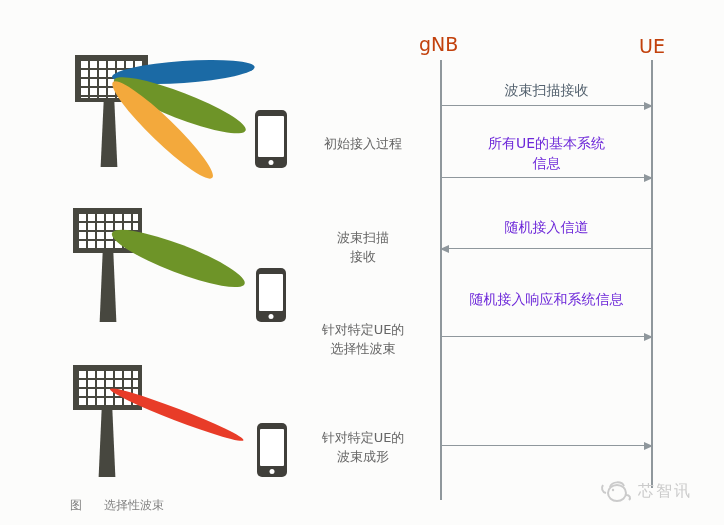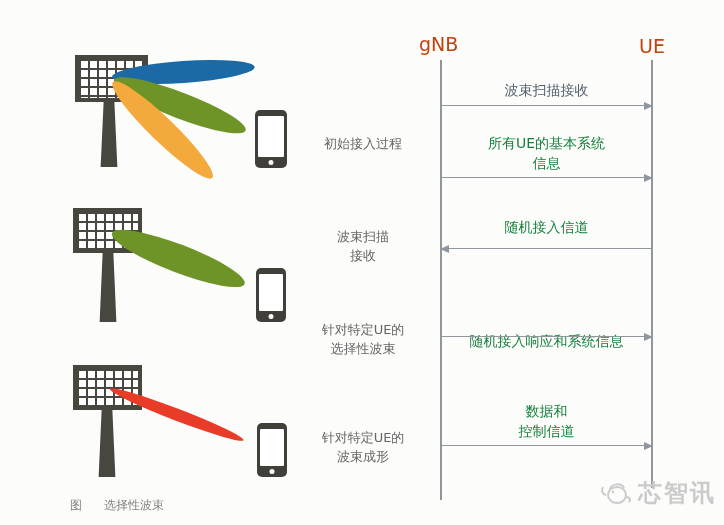--- a/index.html
+++ b/index.html
@@ -32,40 +32,40 @@
   .beam-label{
     position:absolute;left:298px;width:130px;text-align:center;
     color:#666666;font-size:13px;line-height:19px;white-space:pre-line;
   }
 
   
   .actor{position:absolute;color:#c2410c;font-size:19px;}
   .lifeline{position:absolute;width:2px;background:#8f979c;}
   .msg-label{
     position:absolute;left:441px;width:211px;text-align:center;
-    color:#15803d;font-size:14px;line-height:20px;white-space:pre-line;
+    color:#6d28d9;font-size:14px;line-height:20px;white-space:pre-line;
   }
   .msg-label.slate{color:#54626f;}
   .arrow{position:absolute;left:441px;width:211px;height:1px;background:#8f979c;}
   .arrow.right::after{
     content:"";position:absolute;right:-1px;top:-3.5px;width:0;height:0;
     border-left:9px solid #8f979c;border-top:4px solid transparent;border-bottom:4px solid transparent;
   }
   .arrow.left::before{
     content:"";position:absolute;left:-1px;top:-3.5px;width:0;height:0;
     border-right:9px solid #8f979c;border-top:4px solid transparent;border-bottom:4px solid transparent;
   }
 
   
   .caption{position:absolute;left:70px;top:497px;color:#818181;font-size:12px;}
   .caption .fig{margin-right:22px;}
 
   
   .watermark{position:absolute;left:600px;top:477px;display:flex;align-items:center;color:#cbcbcb;}
-  .watermark .brand{font-size:24px;letter-spacing:2px;margin-left:4px;font-weight:bold;}
+  .watermark .brand{font-size:16px;letter-spacing:2px;margin-left:4px;}
 </style>
 </head>
 <body>
 
 <div class="canvas">
 
   <div class="pole" style="left:98px;top:100px;height:67px;"></div>
   <div class="panel" style="left:75px;top:55px;width:65px;height:39px;"></div>
   <div class="beam" style="left:112px;top:66px;width:143px;height:22px;background:#1b6aa5;transform:rotate(-4deg);"></div>
   <div class="beam" style="left:114px;top:67px;width:141px;height:26px;background:#6e9428;transform:rotate(21deg);"></div>
@@ -85,21 +85,21 @@
 
   <div class="pole" style="left:96px;top:408px;height:69px;"></div>
   <div class="panel" style="left:73px;top:365px;width:61px;height:37px;"></div>
   <div class="beam" style="left:110px;top:383px;width:143px;height:12px;background:#e83c28;transform:rotate(21deg);"></div>
   <div class="phone" style="left:257px;top:423px;width:30px;height:54px;">
     <div class="screen"></div>
     <div class="home"></div>
   </div>
 
   <div class="beam-label" style="top:134px;">初始接入过程</div>
-  <div class="beam-label" style="top:228px;font-family:Liberation Mono, monospace;">波束扫描
+  <div class="beam-label" style="top:228px;">波束扫描
 接收</div>
   <div class="beam-label" style="top:320px;">针对特定UE的
 选择性波束</div>
   <div class="beam-label" style="top:428px;">针对特定UE的
 波束成形</div>
 
   <div class="actor" style="left:419px;top:33px;">gNB</div>
   <div class="actor" style="left:639px;top:35px;">UE</div>
   <div class="lifeline" style="left:440px;top:60px;height:440px;"></div>
   <div class="lifeline" style="left:651px;top:60px;height:428px;"></div>
@@ -107,25 +107,23 @@
   <div class="msg-label slate" style="top:80px;">波束扫描接收</div>
   <div class="arrow right" style="top:105px;"></div>
 
   <div class="msg-label" style="top:133px;">所有UE的基本系统
 信息</div>
   <div class="arrow right" style="top:177px;"></div>
 
   <div class="msg-label" style="top:217px;">随机接入信道</div>
   <div class="arrow left" style="top:248px;"></div>
 
-  <div class="msg-label" style="top:289px;margin-top:42px;">随机接入响应和系统信息</div>
+  <div class="msg-label" style="top:289px;">随机接入响应和系统信息</div>
   <div class="arrow right" style="top:336px;"></div>
 
-  <div class="msg-label" style="top:401px;">数据和
-控制信道</div>
   <div class="arrow right" style="top:445px;"></div>
 
   <div class="caption">
     <span class="fig">图</span><span>选择性波束</span>
   </div>
 
   <div class="watermark">
     <svg width="34" height="28" viewBox="0 0 34 28">
       <g fill="none" stroke="#cbcbcb" stroke-width="2">
         <path d="M3 8 C1 11 2 15 6 16"></path>

